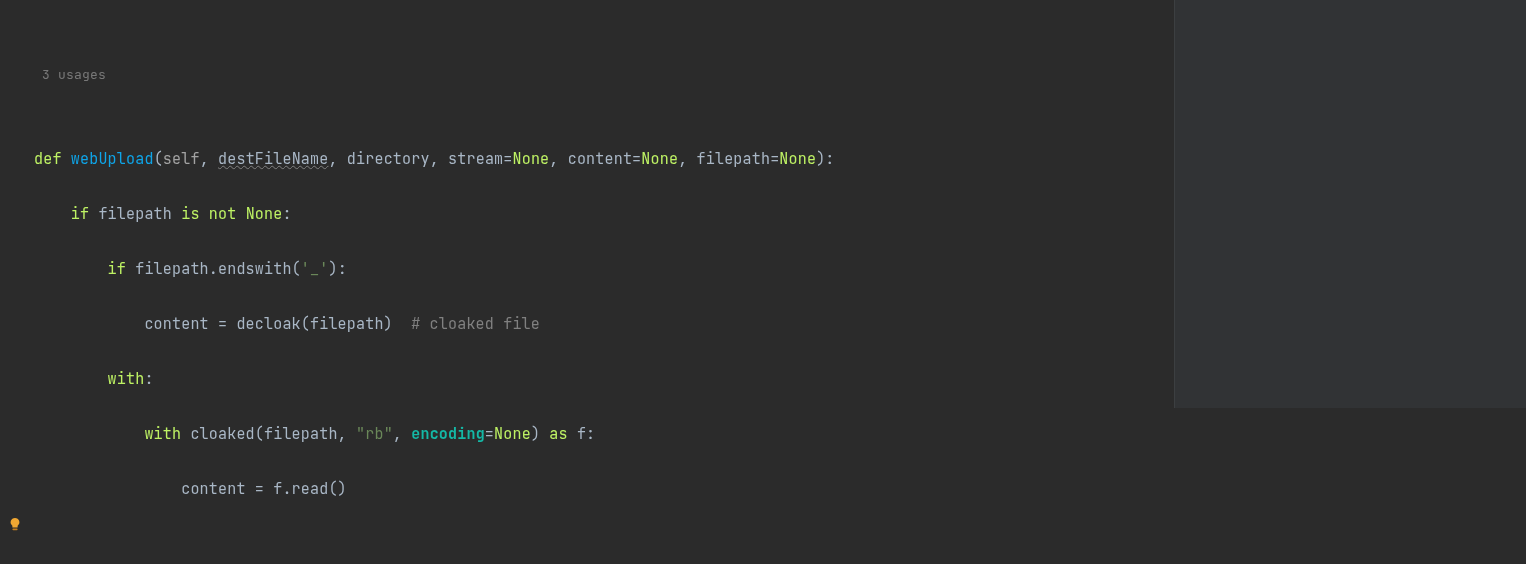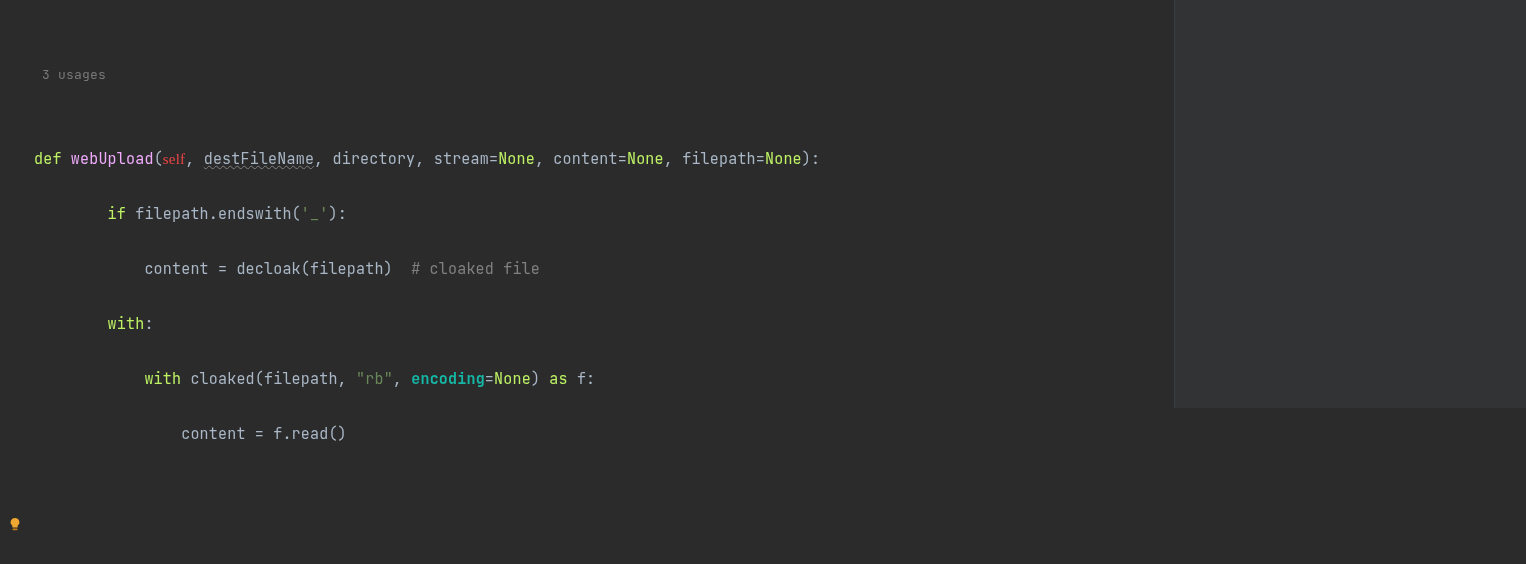--- a/index.html
+++ b/index.html
@@ -4,23 +4,23 @@
 <style>
   * { margin:0; padding:0; box-sizing:border-box; }
   html,body { width:1526px; height:564px; background:#2b2b2b; font-family:"JetBrains Mono","Consolas","Menlo",monospace; font-size:15px; overflow:hidden; }
   .editor-wrap { display:flex; height:408px; }
   .gutter { width:6px; background:#2b2b2b; position:relative; }
   .bulb { position:absolute; left:8px; top:516px; width:14px; height:14px; }
   .code-area { flex:1; padding:6px 0 0 28px; line-height:27.5px; color:#a9b7c6; white-space:pre; position:relative; letter-spacing:0.2px; }
   .right-panel { width:352px; background:#313335; border-left:1px solid #3c3f41; }
   .usages { color:#787878; font-size:13px; padding-left:8px; margin-bottom:2px; }
   .kw { color:#bef264; }
-  .fn { color:#f0abfc; }
+  .fn { color:#0ea5e9; }
   .param { color:#14b8a6;font-weight:bold; }
-  .builtin { color:#ef4444;font-family:Liberation Serif, serif; }
+  .builtin { color:#a3a3a3; }
   .warn { color:#a9b7c6; text-decoration:underline wavy #808080; text-decoration-thickness:1px; }
   .str { color:#6a8759; }
   .cm { color:#808080; }
   .line { display:block; }
 </style>
 </head>
 <body>
 
 <div class="editor-wrap">
   <div class="gutter">
@@ -29,20 +29,21 @@
           <path fill="#f0a732" d="M8 1a5 5 0 0 0-3 9v2h6v-2a5 5 0 0 0-3-9z"></path>
           <rect x="5" y="13" width="6" height="2" rx="1" fill="#c07c1e"></rect>
         </svg>
     </span>
   </div>
 
   <div class="code-area">
     <div class="usages">3 usages</div>
 
 <span class="line"><span class="kw">def </span><span class="fn">webUpload</span><span>(</span><span class="builtin">self</span><span>, </span><span class="warn">destFileName</span><span>, </span><span>directory</span><span>, </span><span>stream</span><span>=</span><span class="kw">None</span><span>, </span><span>content</span><span>=</span><span class="kw">None</span><span>, </span><span>filepath</span><span>=</span><span class="kw">None</span><span>):</span></span>
+<span class="line">    <span class="kw">if </span><span>filepath </span><span class="kw">is not </span><span class="kw">None</span><span>:</span></span>
 <span class="line">        <span class="kw">if </span><span>filepath.endswith(</span><span class="str">'_'</span><span>):</span></span>
 <span class="line">            <span>content = decloak(filepath)  </span><span class="cm"># cloaked file</span></span>
 <span class="line">        <span class="kw">with</span><span>:</span></span>
 <span class="line">            <span class="kw">with </span><span>cloaked(filepath, </span><span class="str">"rb"</span><span>, </span><span class="param">encoding</span><span>=</span><span class="kw">None</span><span>) </span><span class="kw">as </span><span>f:</span></span>
 <span class="line">                <span>content = f.read()</span></span>
 <span class="line"> </span>
 
 
 
 

